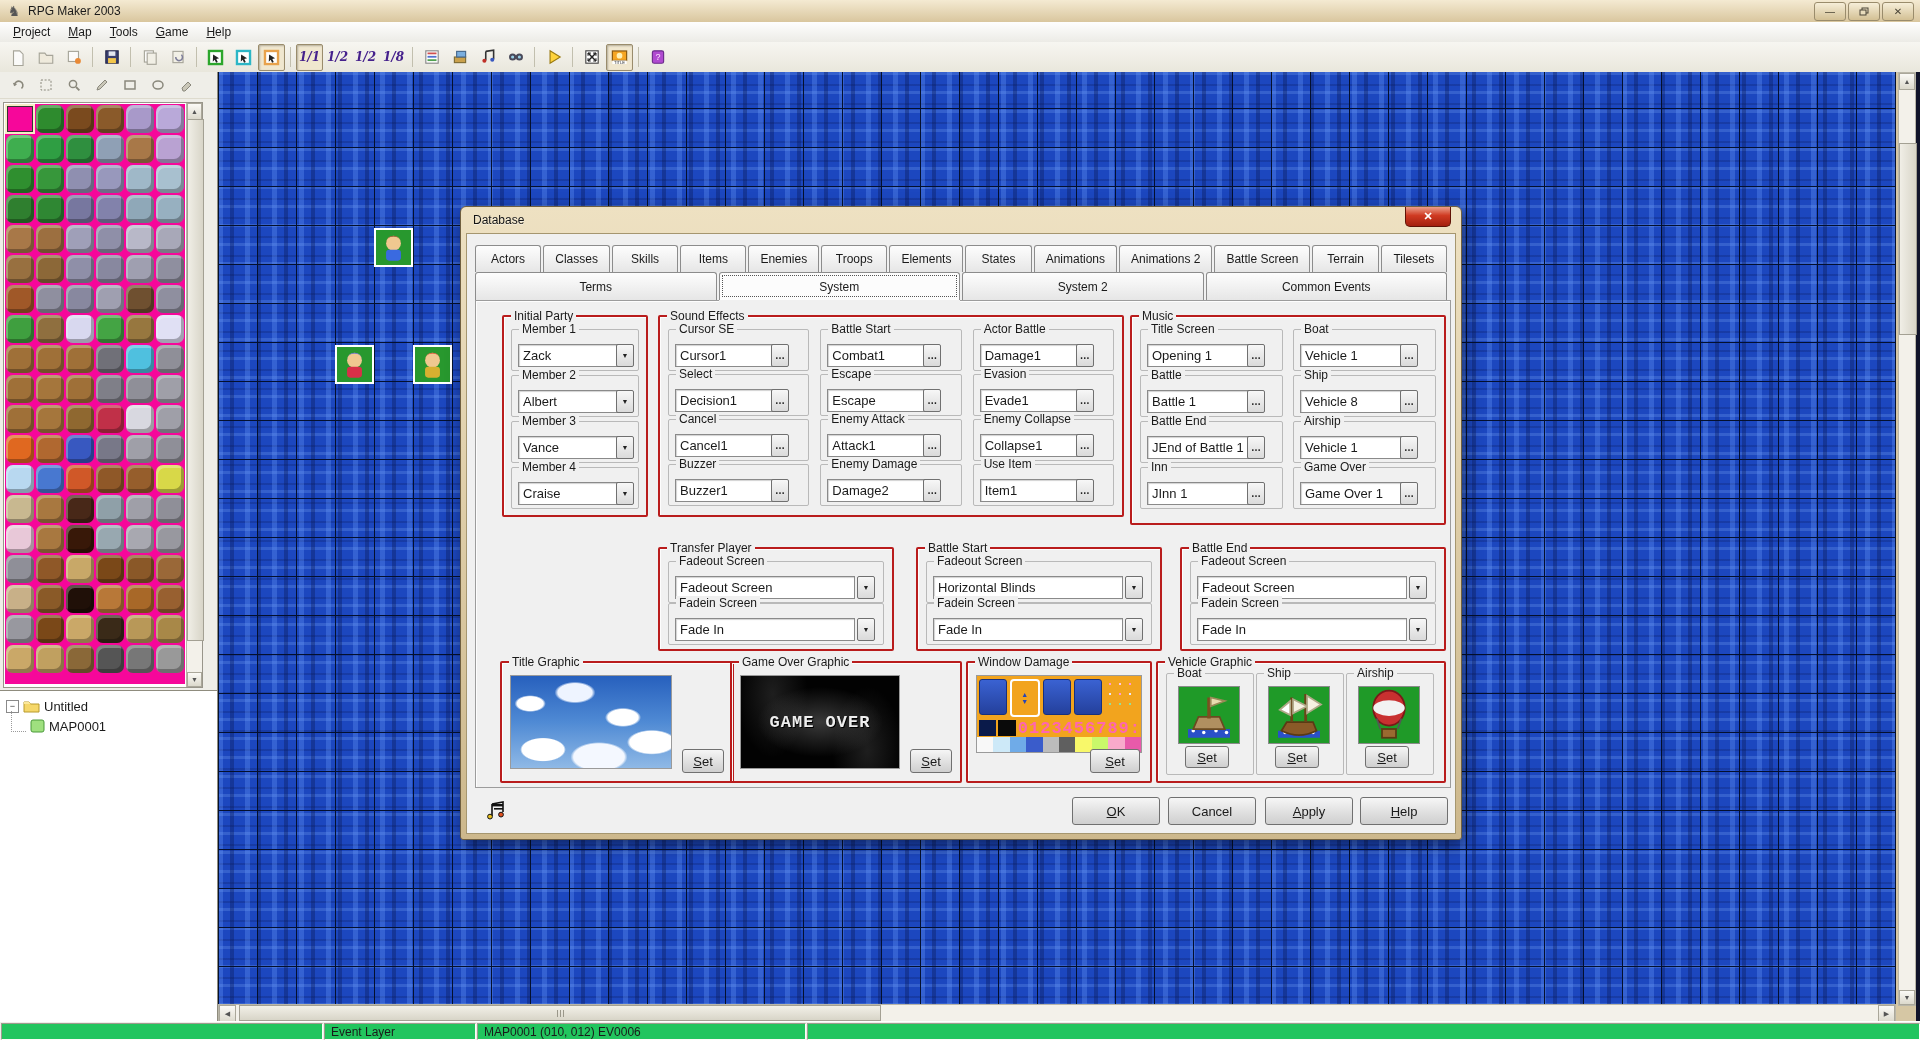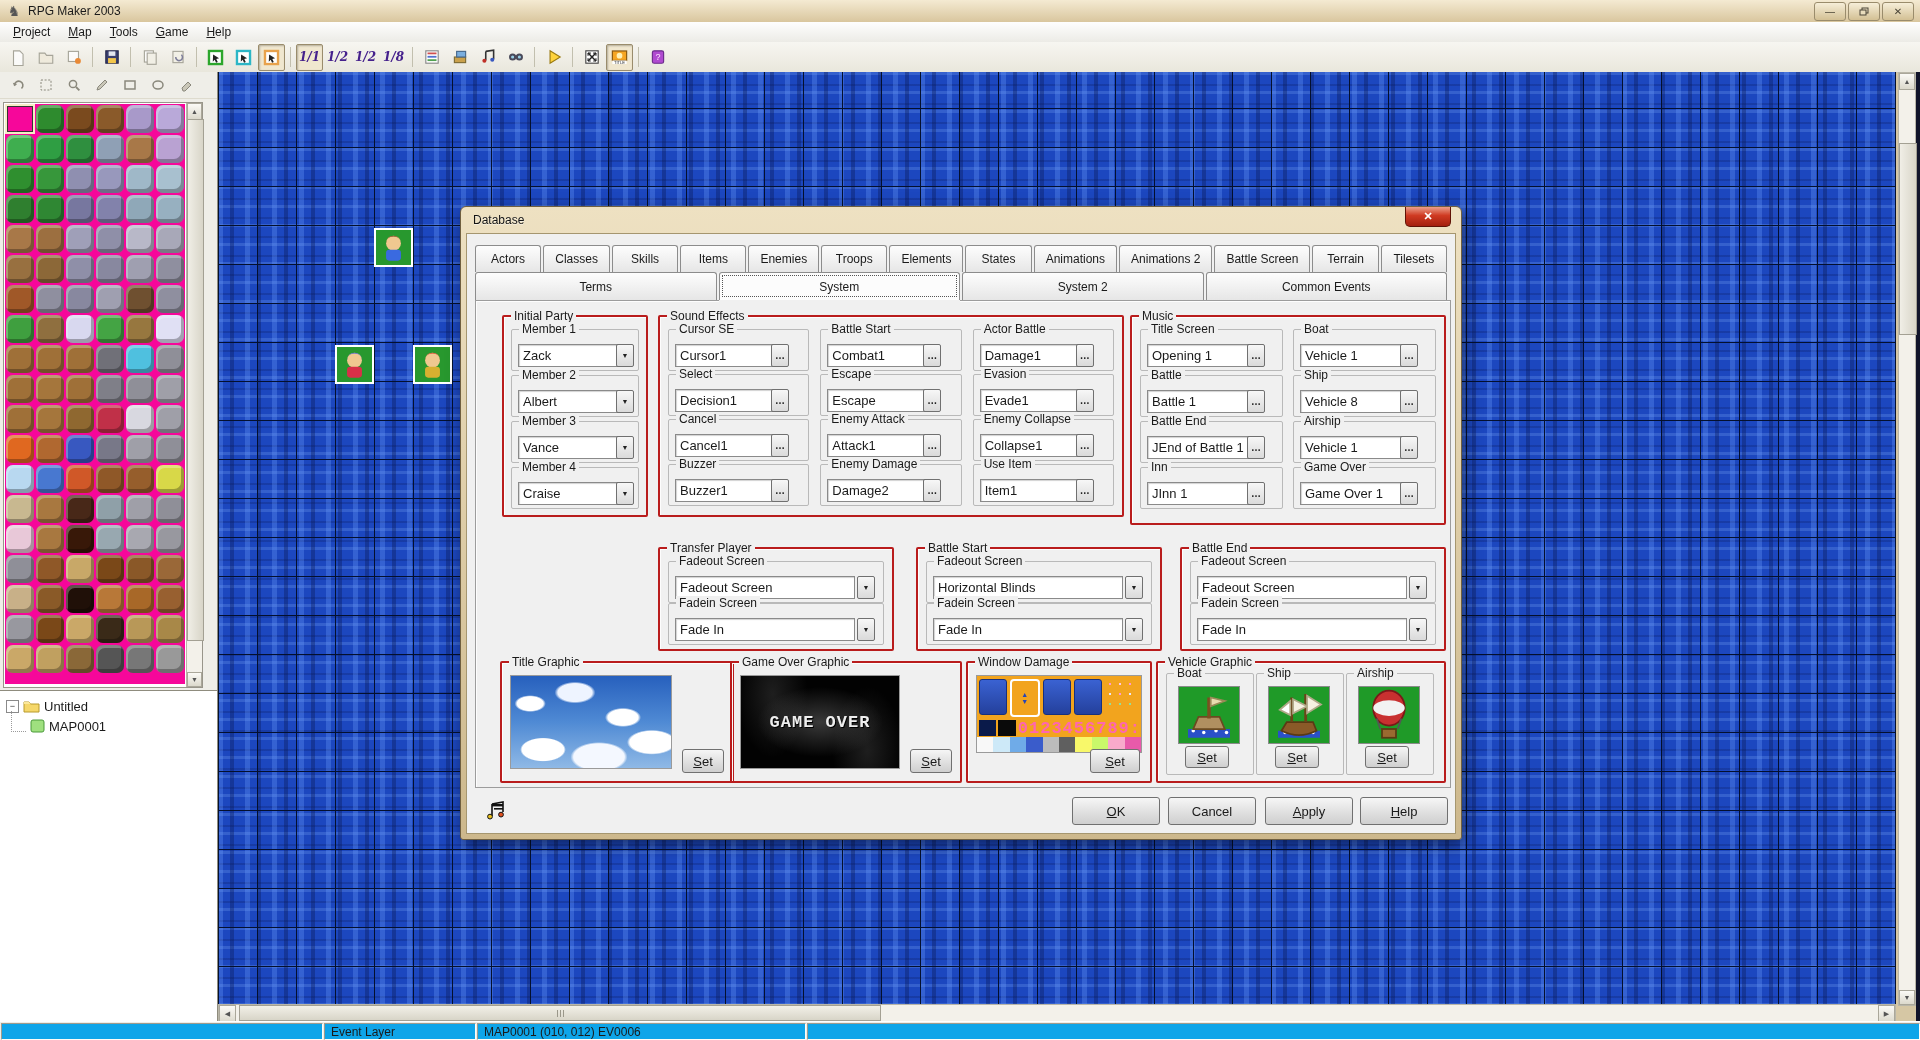--- a/index.html
+++ b/index.html
@@ -66,21 +66,21 @@
   .h-arrow{position:absolute;top:0;width:15px;height:100%;display:flex;align-items:center;justify-content:center;
     font-size:7px;color:#555;background:linear-gradient(#fbfaf6,#dcd9cc);border:1px solid #aaa79a}
   .h-thumb{position:absolute;top:0;height:14px;background:linear-gradient(#f2f0e8,#d8d5c8);border:1px solid #a3a093;
     display:flex;align-items:center;justify-content:center;gap:2px}
   .grip-dot{width:1px;height:7px;background:#9a978a}
   .edgeband{position:absolute;right:0;top:72px;width:4px;bottom:18px;background:#11142a}
   
   #statusbar{position:absolute;left:0;right:0;bottom:0;height:18px;background:#efeee8;border-top:1px solid #fff;
     display:flex;align-items:stretch;font-size:12px}
   .spanel{border:1px solid;border-color:#9e9b8e #fdfdf8 #fdfdf8 #9e9b8e;margin:1px 0 0 1px;
-    display:flex;align-items:center;padding:0 6px;background:#0ea5e9}
+    display:flex;align-items:center;padding:0 6px;background:#22c55e}
   
   #dialog{position:absolute;left:460px;top:206px;width:1000px;height:632px;
     background:linear-gradient(#eee1c2,#cdb88c);border:1px solid #6f5f40;border-radius:6px 6px 3px 3px;
     box-shadow:3px 5px 16px rgba(0,0,0,.5)}
   .dlg-title{height:26px;display:flex;align-items:center;padding-left:12px;color:#141414;
     text-shadow:0 1px 0 rgba(255,255,255,.5)}
   .dlg-close{position:absolute;top:0;right:10px;width:44px;height:19px;
     background:linear-gradient(#eb9f8a,#cf3a22 45%,#a31f0e);border:1px solid #5f1206;border-top:none;
     border-radius:0 0 5px 5px;color:#fff;display:flex;align-items:center;justify-content:center;
     font-weight:bold;font-size:11px}

